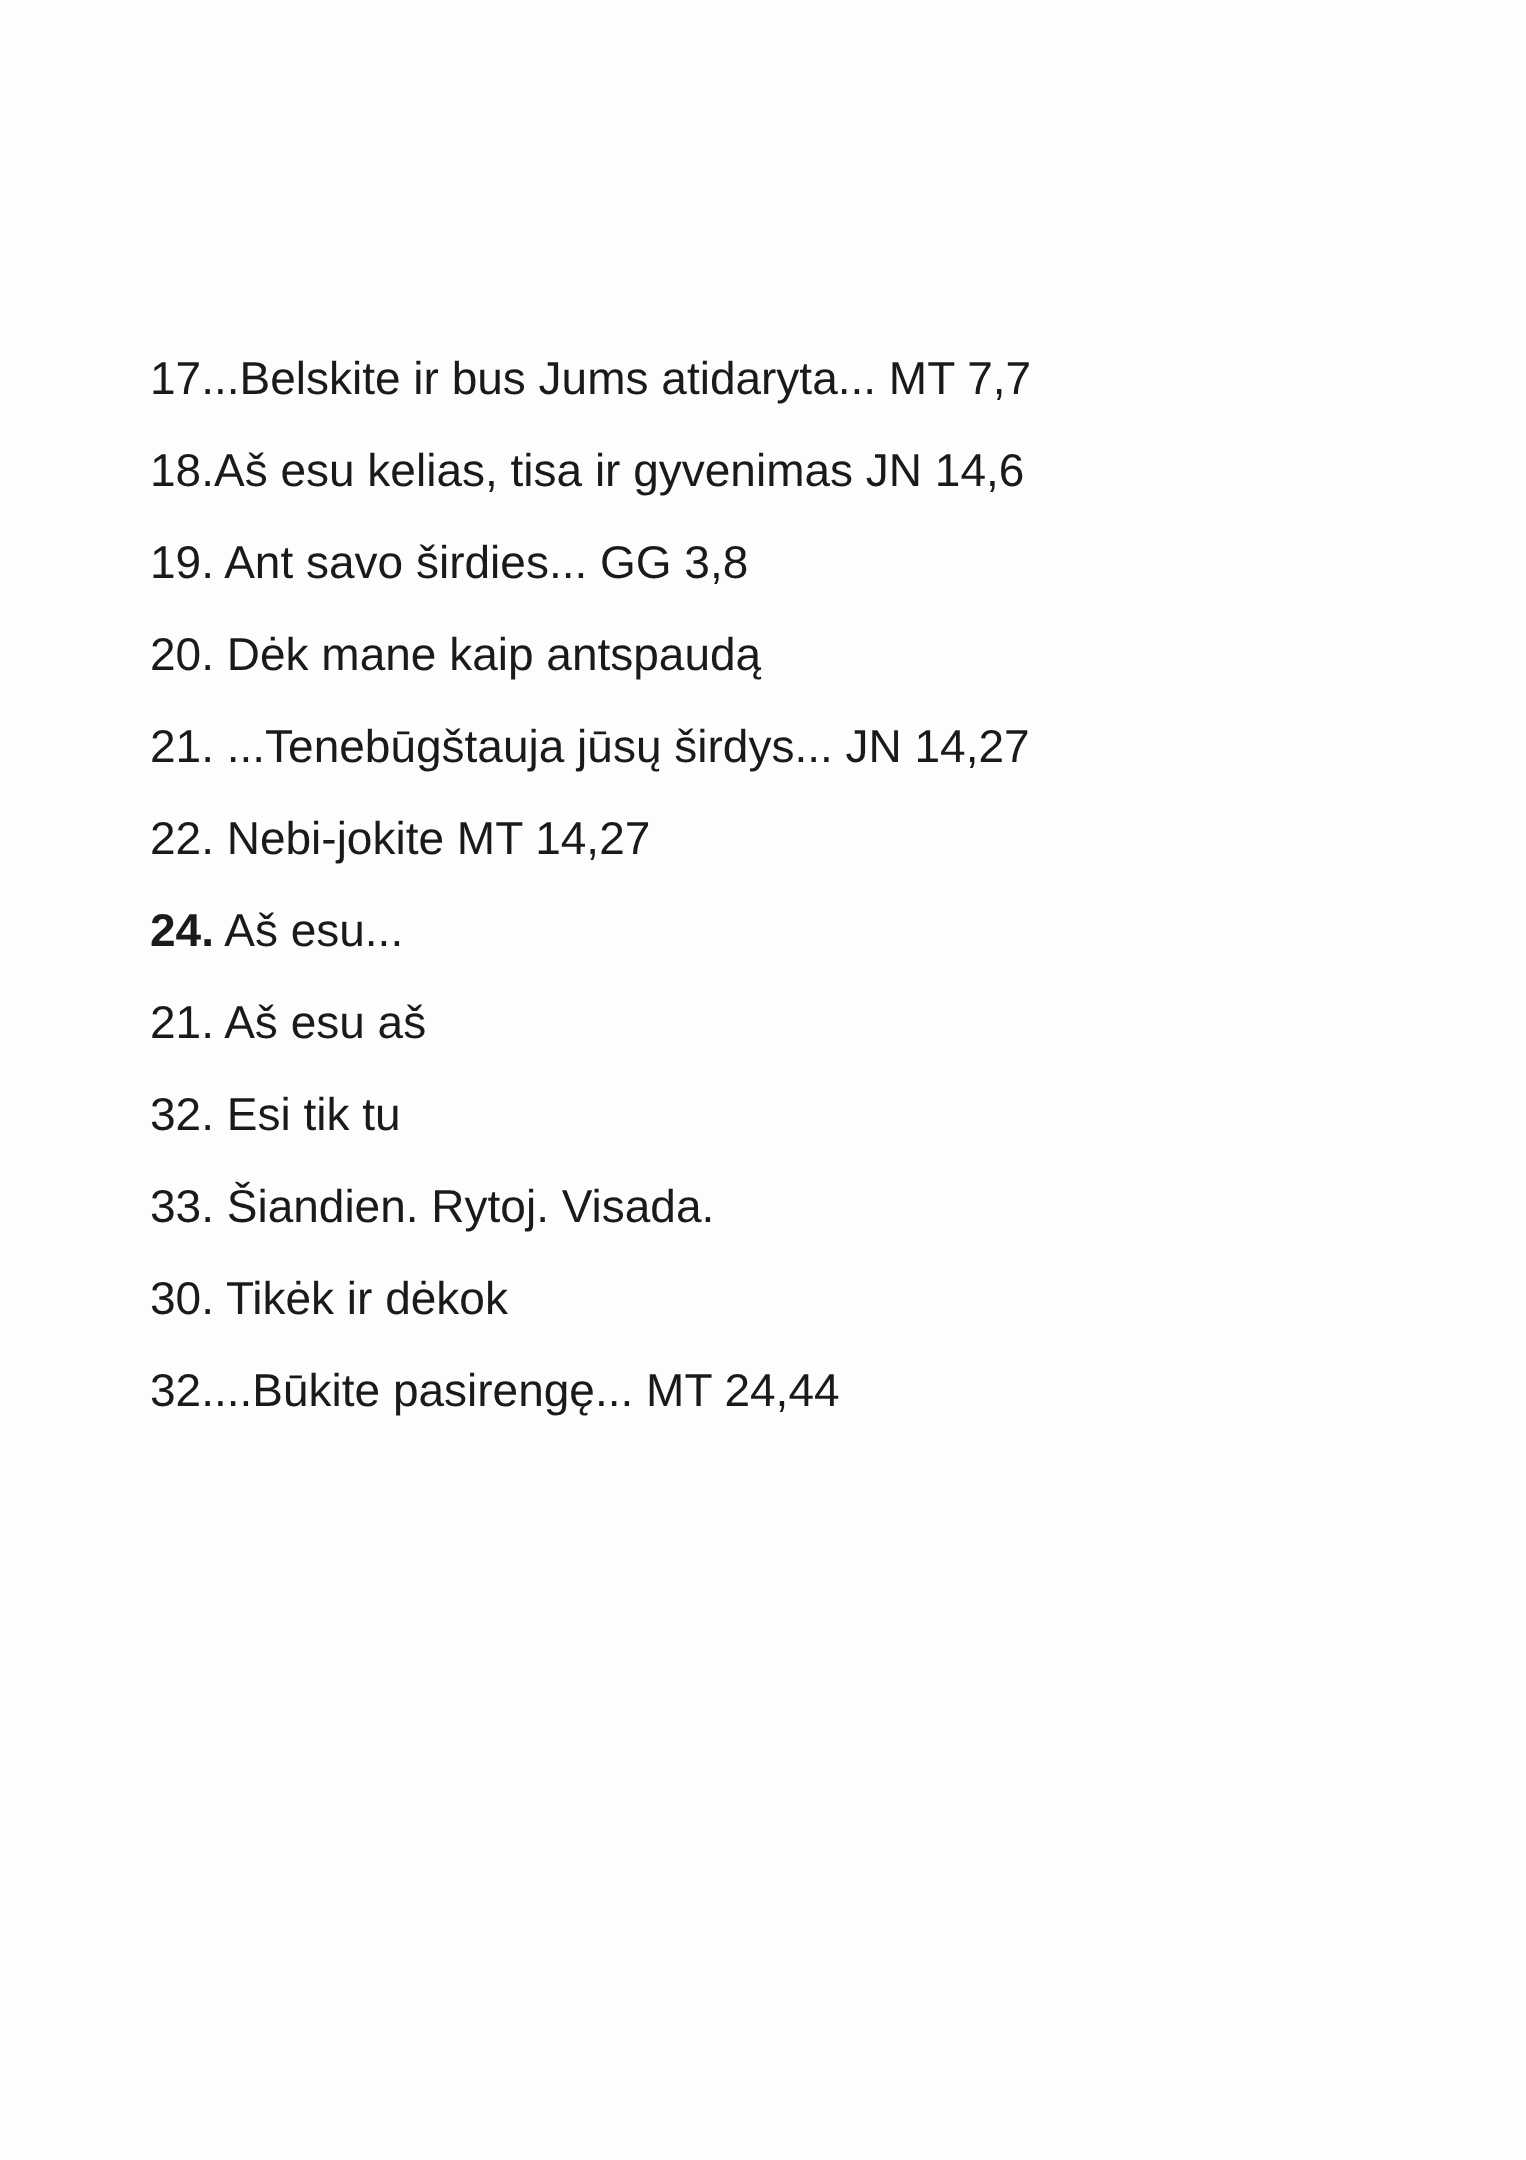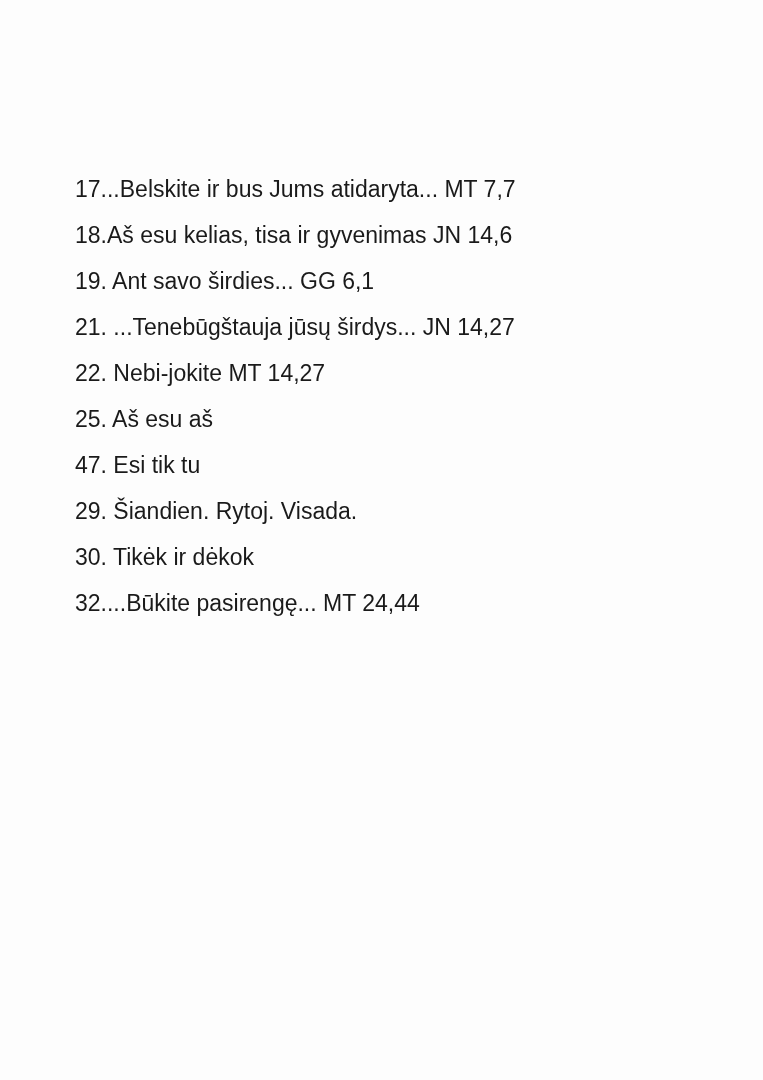--- a/index.html
+++ b/index.html
@@ -39,22 +39,24 @@
     font-weight: bold;
   }
 </style>
 </head>
 <body>
 
 <div class="page">
   <div class="text-block">
     <p class="line"><b></b><span>17...Belskite ir bus Jums atidaryta... MT 7,7</span></p>
     <p class="line"><b></b><span>18.Aš esu kelias, tisa ir gyvenimas JN 14,6</span></p>
-    <p class="line"><b></b><span>19. Ant savo širdies... GG 6,1</span></p>
+    <p class="line"><b></b><span>19. Ant savo širdies... GG 3,8</span></p>
+    <p class="line"><b></b><span>20. Dėk mane kaip antspaudą</span></p>
     <p class="line"><b></b><span>21. ...Tenebūgštauja jūsų širdys... JN 14,27</span></p>
     <p class="line"><b></b><span>22. Nebi-jokite MT 14,27</span></p>
-    <p class="line"><b></b><span>25. Aš esu aš</span></p>
-    <p class="line"><b></b><span>47. Esi tik tu</span></p>
-    <p class="line"><b></b><span>29. Šiandien. Rytoj. Visada.</span></p>
+    <p class="line"><b>24.</b><span> Aš esu...</span></p>
+    <p class="line"><b></b><span>21. Aš esu aš</span></p>
+    <p class="line"><b></b><span>32. Esi tik tu</span></p>
+    <p class="line"><b></b><span>33. Šiandien. Rytoj. Visada.</span></p>
     <p class="line"><b></b><span>30. Tikėk ir dėkok</span></p>
     <p class="line"><b></b><span>32....Būkite pasirengę... MT 24,44</span></p>
   </div>
 </div>
 
 </body></html>

